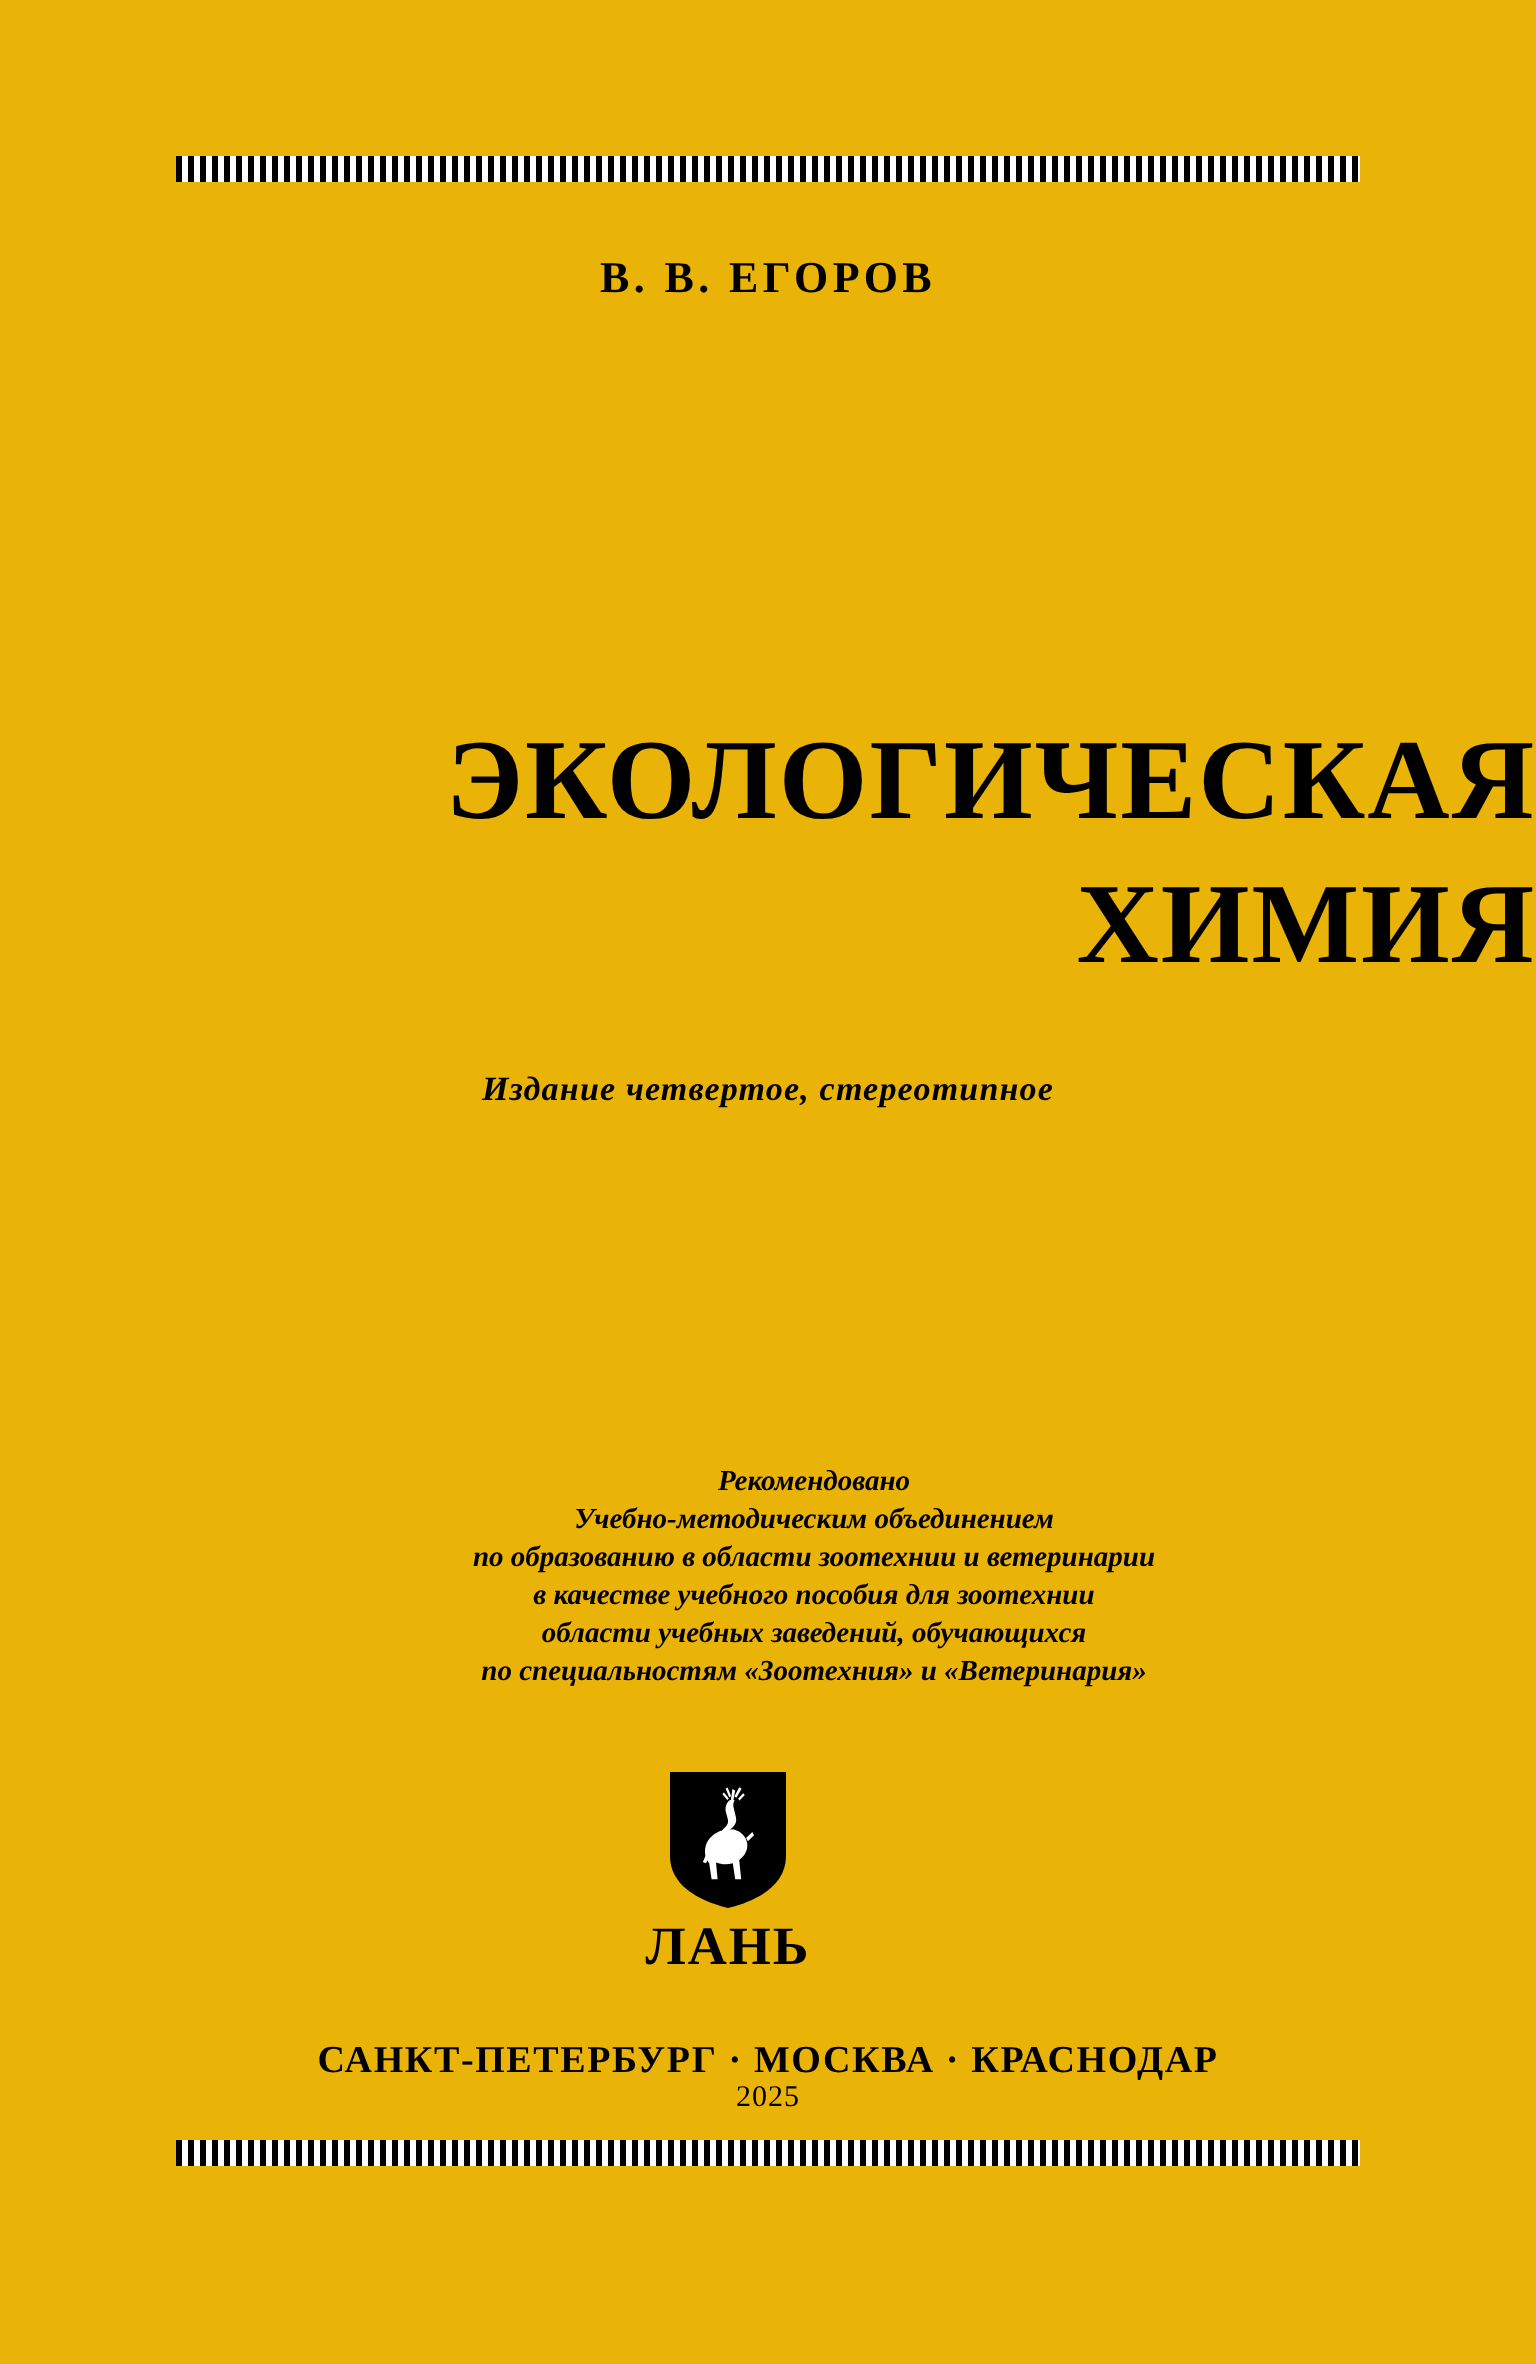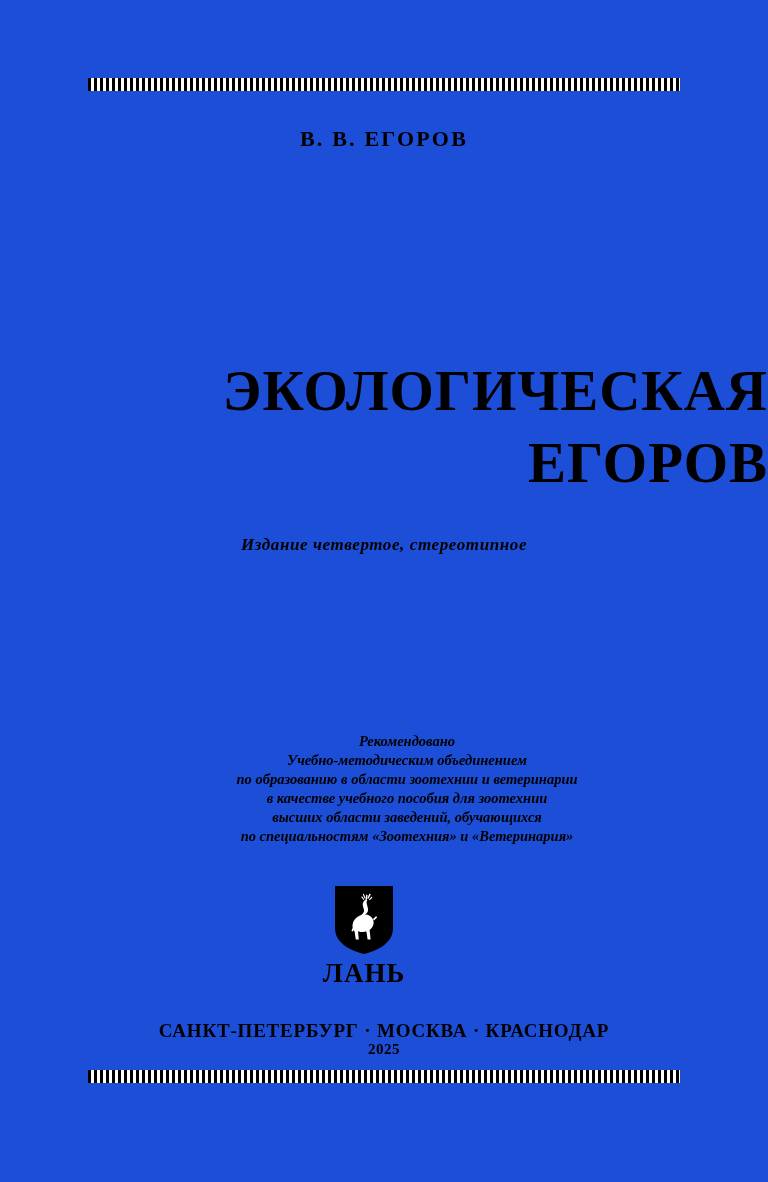--- a/index.html
+++ b/index.html
@@ -15,21 +15,21 @@
     position: relative;
     overflow: hidden;
   }
 
   .page {
     position: absolute;
     left: 0;
     top: 0;
     width: 768px;
     height: 1182px;
-    background: #1d4ed8;
+    background: #eab308;
   }
 
   
   .rule {
     position: absolute;
     left: 88px;
     width: 592px;
     height: 13px;
     background-image: repeating-linear-gradient(
       to right,
@@ -126,47 +126,47 @@
     font-size: 19px;
     letter-spacing: 0.8px;
   }
   .year {
     position: absolute;
     left: 0;
     top: 1041px;
     width: 768px;
     text-align: center;
     font-family: "Liberation Serif", serif;
-    font-weight: bold;
+    font-weight: normal;
     font-size: 15px;
     letter-spacing: 0.5px;
   }
 </style>
 </head>
 <body>
 
 <div class="page">
 
   <div class="rule rule-top"></div>
 
   <div class="author">В. В. ЕГОРОВ</div>
 
   <div class="title-block">
     <div class="title-line">ЭКОЛОГИЧЕСКАЯ</div>
-    <div class="title-line">ЕГОРОВ</div>
+    <div class="title-line">ХИМИЯ</div>
   </div>
 
   <div class="edition">Издание четвертое, стереотипное</div>
 
   <div class="recommend">
     <div>Рекомендовано</div>
     <div>Учебно-методическим объединением</div>
     <div>по образованию в области зоотехнии и ветеринарии</div>
     <div>в качестве учебного пособия для зоотехнии</div>
-    <div>высших области заведений, обучающихся</div>
+    <div>области учебных заведений, обучающихся</div>
     <div>по специальностям «Зоотехния» и «Ветеринария»</div>
   </div>
 
   <div class="publisher">
     <svg class="logo-shield" width="62" height="72" viewBox="0 0 62 72">
       <path d="M2 2 H60 V44 C60 58 47 66 31 70 C15 66 2 58 2 44 Z" fill="#000000"></path>
 
       <g fill="#ffffff">
 
         <path d="M33.2 10.5 L32.4 16.5 L33.6 16.8 L34.6 11.2 Z"></path>

